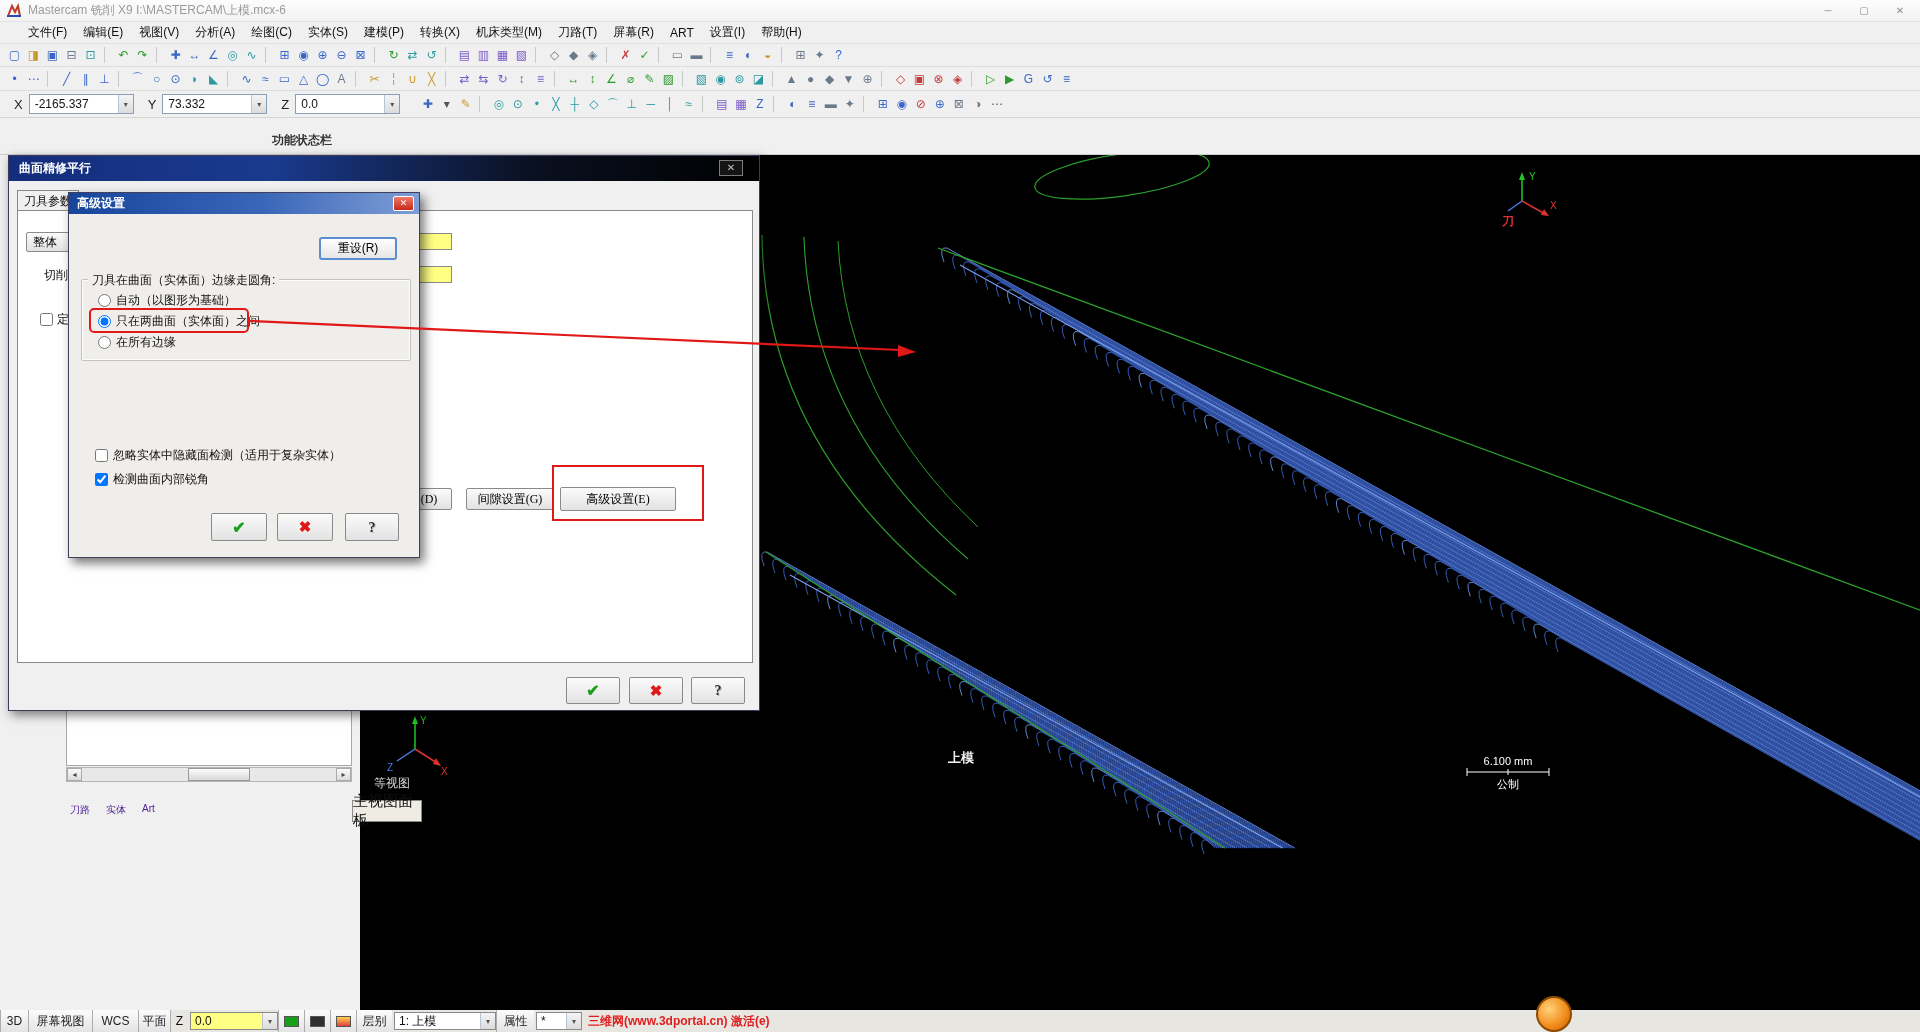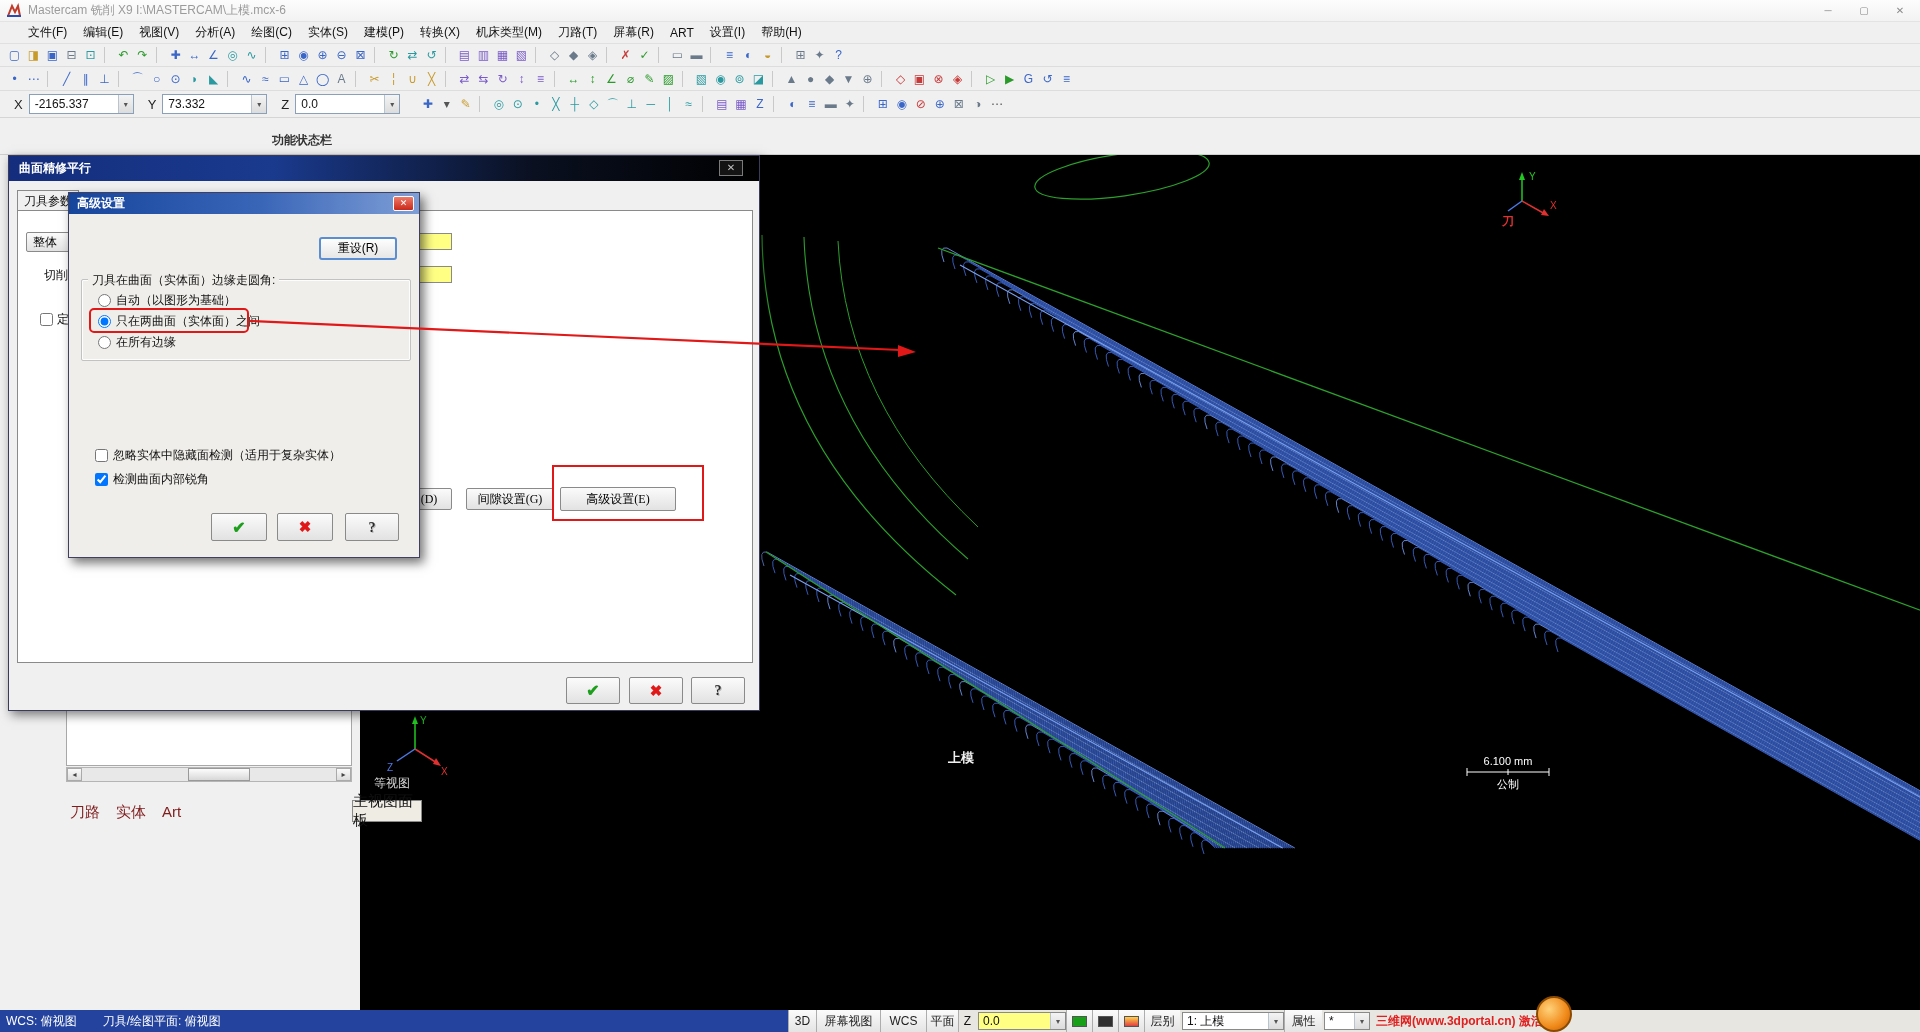--- a/index.html
+++ b/index.html
@@ -40,21 +40,21 @@
   .scale-widget svg{display:block;margin:1px auto}
 
   
   #left-panel{position:absolute;left:0;top:155px;width:360px;height:855px;background:#f0f0f0}
   .lp-white{position:absolute;left:66px;top:551px;width:286px;height:60px;background:#fff;border:1px solid #a8a8a8}
   .lp-scroll{position:absolute;left:66px;top:612px;width:286px;height:15px;display:flex;background:#e8e8e8;border:1px solid #b5b5b5}
   .sb-btn{width:15px;height:100%;display:flex;align-items:center;justify-content:center;font-size:8px;color:#444;background:linear-gradient(#fafafa,#dcdcdc);border:1px solid #aaa}
   .sb-track{flex:1;position:relative}
   .sb-thumb{position:absolute;left:106px;top:0;width:62px;height:100%;background:linear-gradient(#fcfcfc,#d8d8d8);border:1px solid #999}
   .lp-tabs{position:absolute;left:70px;top:648px;display:flex;gap:16px}
-  .lp-tab{font-size:15px;color:#7f1d1d;cursor:default}
+  .lp-tab{font-size:10px;color:#4c1d95;cursor:default}
   #view-panel-tab{position:absolute;left:352px;top:800px;width:70px;height:22px;background:#efece4;border:1px solid #8a8a8a;font-size:15px;display:flex;align-items:center;justify-content:center;z-index:6}
 
   
   #parent-dialog{position:absolute;left:8px;top:155px;width:752px;height:556px;background:#f0f0f0;border:1px solid #3a3a5a;box-shadow:3px 4px 10px rgba(0,0,0,.5);z-index:10}
   .pd-title{position:relative;height:25px;background:linear-gradient(90deg,#142d7c 0%,#1a3a8e 35%,#0a1020 70%,#000 100%);color:#fff;font-weight:bold;font-size:12px;line-height:25px;padding-left:10px}
   .pd-close{position:absolute;right:16px;top:4px;width:24px;height:16px;background:#141414;border:1px solid #7a7a7a;color:#c2c2c2;font-size:10px;line-height:14px;text-align:center;cursor:default}
   .pd-tab{position:absolute;left:8px;top:34px;width:62px;height:21px;background:#f0f0f0;border:1px solid #8a8a8a;border-bottom:none;font-size:12px;text-align:center;line-height:21px}
   .pd-body{position:absolute;left:8px;top:54px;width:736px;height:453px;background:#fff;border:1px solid #8a8a8a}
   .btn{background:linear-gradient(#fbfbfb,#e2e2e2);border:1px solid #8a8a8a;border-radius:2px;font-size:12px;font-family:Liberation Serif, serif;cursor:default}
   .pd-overall{position:absolute;left:8px;top:21px;width:58px;height:20px;text-align:left;padding-left:6px}
@@ -547,24 +547,20 @@
 </div>
 
 <svg id="annotations" width="1920" height="1032">
   <rect x="90" y="309" width="158" height="23" rx="4" fill="none" stroke="#e01818" stroke-width="2"></rect>
   <rect x="553" y="466" width="150" height="54" fill="none" stroke="#e01818" stroke-width="2"></rect>
   <line x1="250" y1="321" x2="900" y2="350" stroke="#e01818" stroke-width="2.2"></line>
   <polygon points="916,352 898,345 898,357" fill="#e01818"></polygon>
 </svg>
 
 <div id="statusbar">
-  <div class="sbl">
-    <span>WCS: 俯视图</span>
-    <span>刀具/绘图平面: 俯视图</span>
-  </div>
   <span class="sb-seg w3d">3D</span>
   <span class="sb-seg wscreen">屏幕视图</span>
   <span class="sb-seg wwcs">WCS</span>
   <span class="sb-seg wplane">平面</span>
   <span class="sb-zlabel">Z</span>
   <div class="sb-combo z">
     <span class="combo-val">0.0</span>
     <span class="combo-dd"></span>
   </div>
   <span class="chip-seg">

